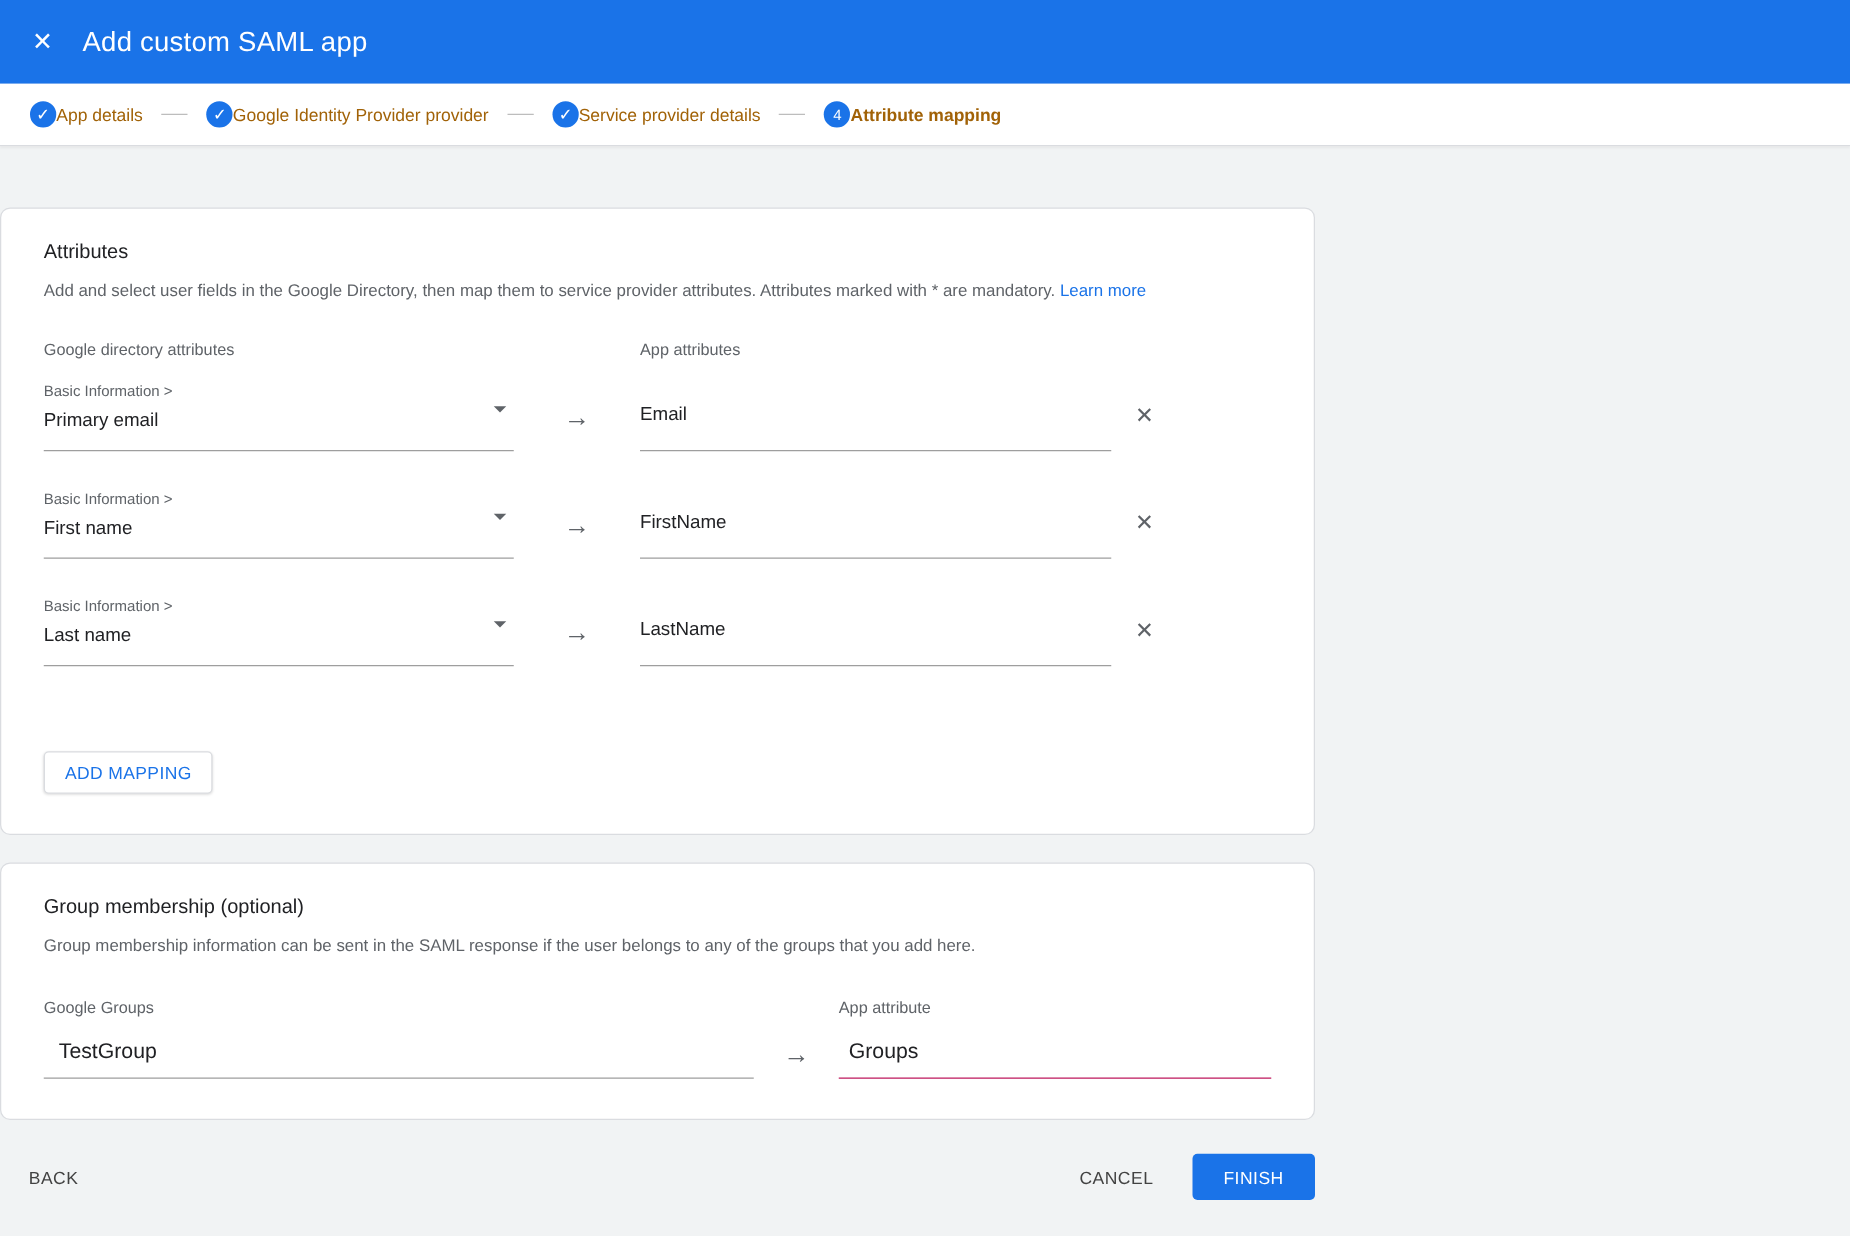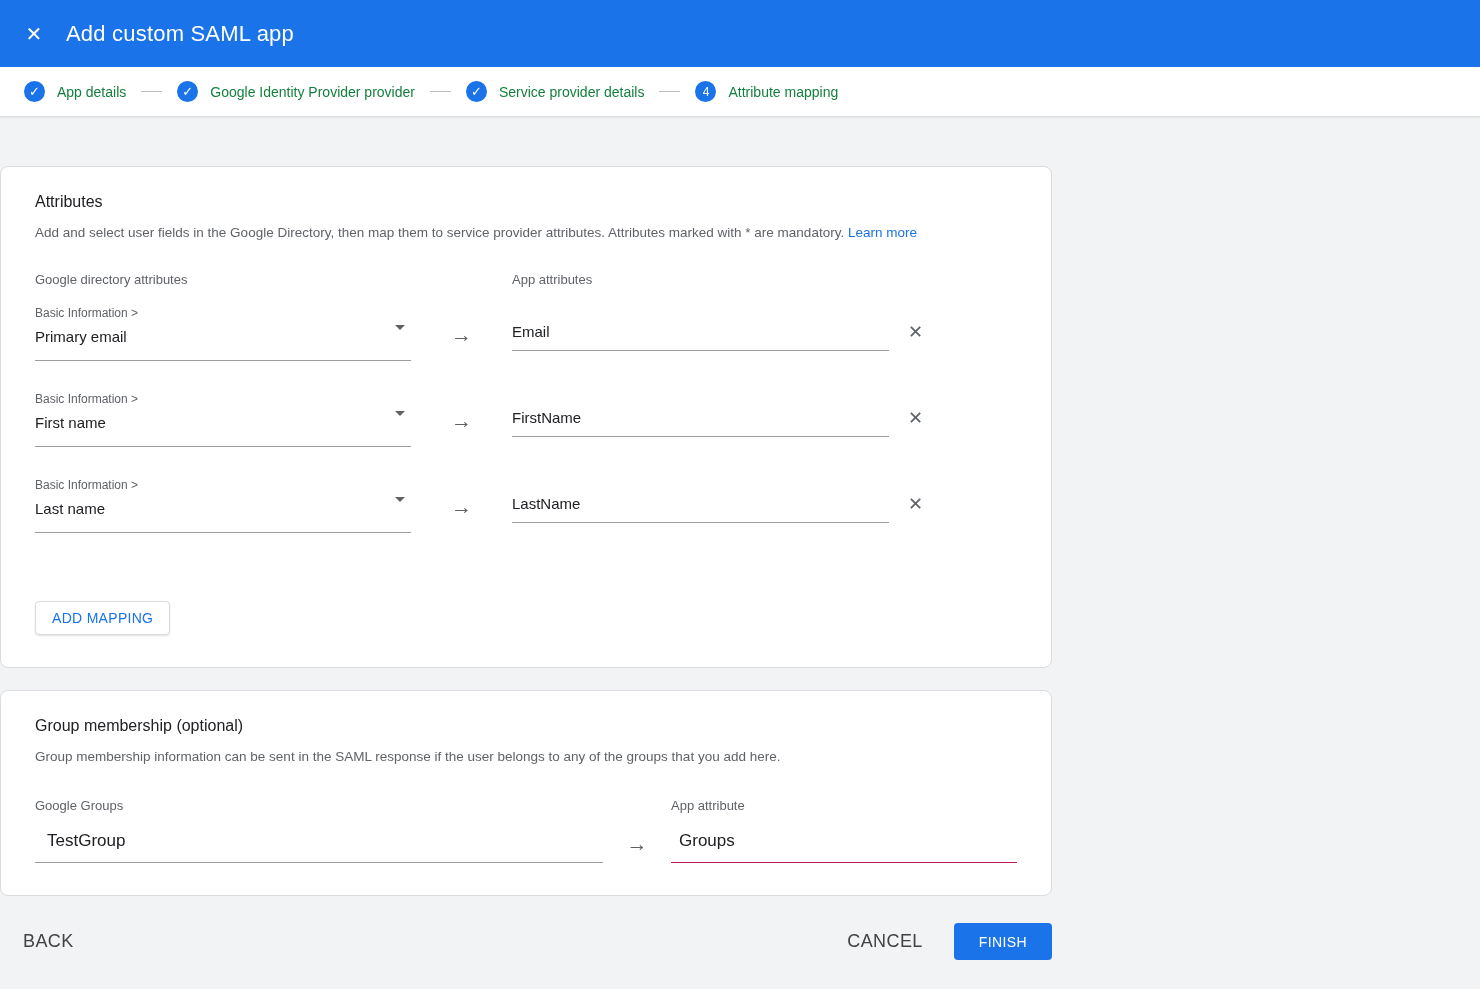--- a/index.html
+++ b/index.html
@@ -40,22 +40,22 @@
     position: relative; z-index: 2;
   }
   .step { display: flex; align-items: center; }
   .step-circle {
     width: 21px; height: 21px; border-radius: 50%;
     background: #1a73e8; color: #fff;
     display: flex; align-items: center; justify-content: center;
     font-size: 13px; flex: none;
   }
   .step-circle.num { font-size: 12px; }
-  .step-label { margin-left: 12px; font-size: 14px; color: #15803d; white-space: nowrap; }
-  .step.current .step-label { font-weight: 400; }
+  .step-label { font-size: 14px; color: #a16207; white-space: nowrap; }
+  .step.current .step-label { font-weight: 700; }
   .step-dash { width: 21px; height: 1px; background: #bdbdbd; margin: 0 15px; flex: none; }
 
   
   .content { padding-top: 49px; }
   .container { width: 1052px; }
   .card {
     background: #fff;
     border: 1px solid #dadce0;
     border-radius: 8px;
     padding: 26px 34px 32px;
@@ -92,21 +92,21 @@
     border-right: 5px solid transparent;
     border-top: 5px solid #5f6368;
   }
   .arrow-cell {
     text-align: center; padding-top: 19px;
     color: #5f6368; font-size: 21px; line-height: 21px;
   }
   .text-field-cell { padding-top: 17px; }
   .text-field {
     border-bottom: 1px solid #9e9e9e;
-    padding-bottom: 8px;
+    padding-bottom: 18px;
     font-size: 15px; line-height: 20px; color: #202124;
     width: 100%;
   }
   .remove-cell { padding-top: 17px; padding-left: 19px; }
   .remove-x {
     color: #5f6368; font-size: 18px; line-height: 20px;
     cursor: pointer; display: inline-block;
   }
   .add-mapping-btn {
     margin-top: 38px;
@@ -146,21 +146,21 @@
 
   
   .footer {
     margin-top: 27px;
     display: flex; align-items: center;
     padding-bottom: 20px;
   }
   .btn-text {
     background: none; border: none;
     font-family: "Liberation Sans", sans-serif;
-    font-size: 18px; font-weight: 500; letter-spacing: .4px;
+    font-size: 14px; font-weight: 500; letter-spacing: .4px;
     color: #424242; cursor: pointer; padding: 8px 6px;
   }
   .btn-back { margin-left: 17px; }
   .footer-right { margin-left: auto; display: flex; align-items: center; }
   .btn-cancel { margin-right: 25px; }
   .btn-primary {
     background: #1a73e8; color: #fff;
     border: none; border-radius: 4px;
     font-family: "Liberation Sans", sans-serif;
     font-size: 14px; font-weight: 500; letter-spacing: .4px;

